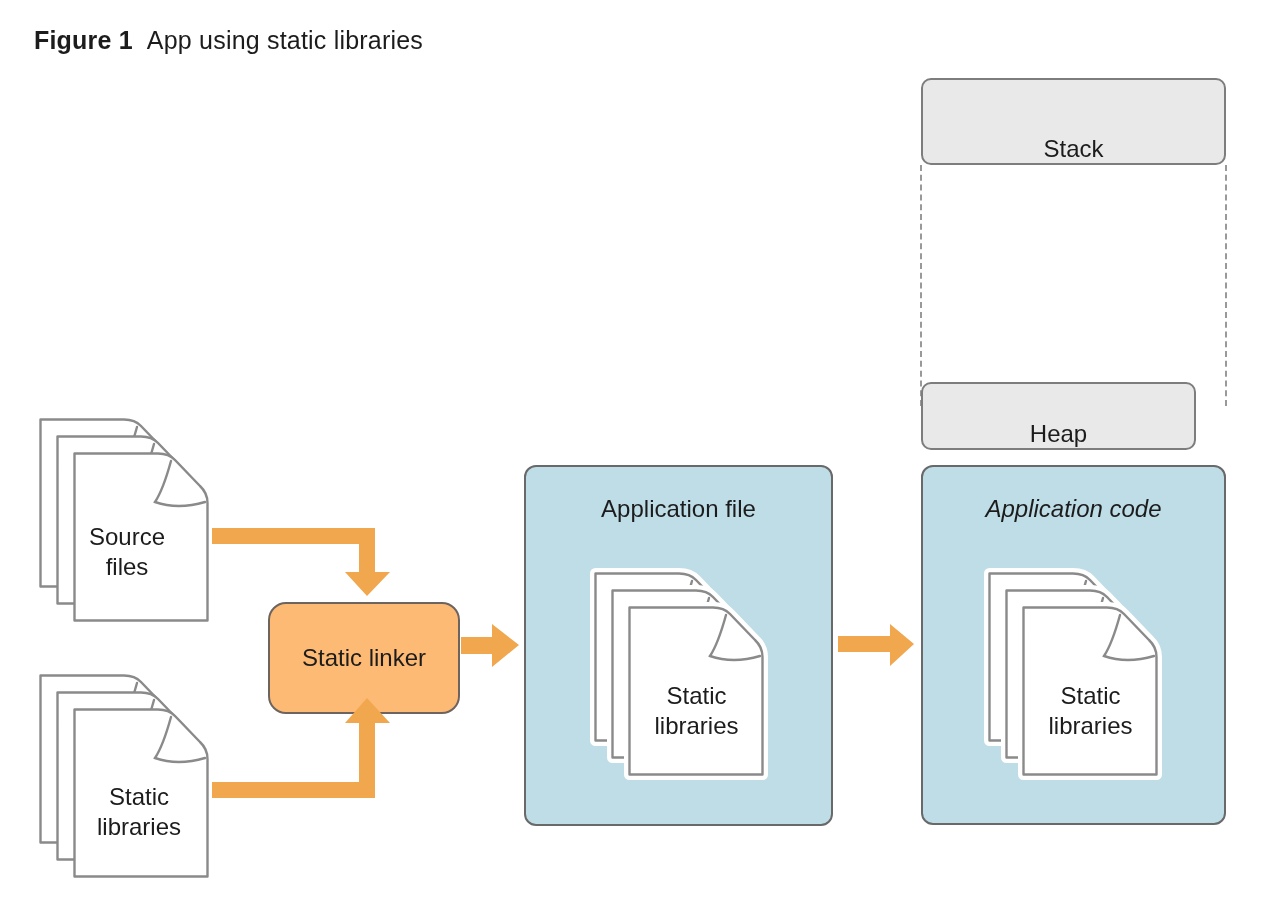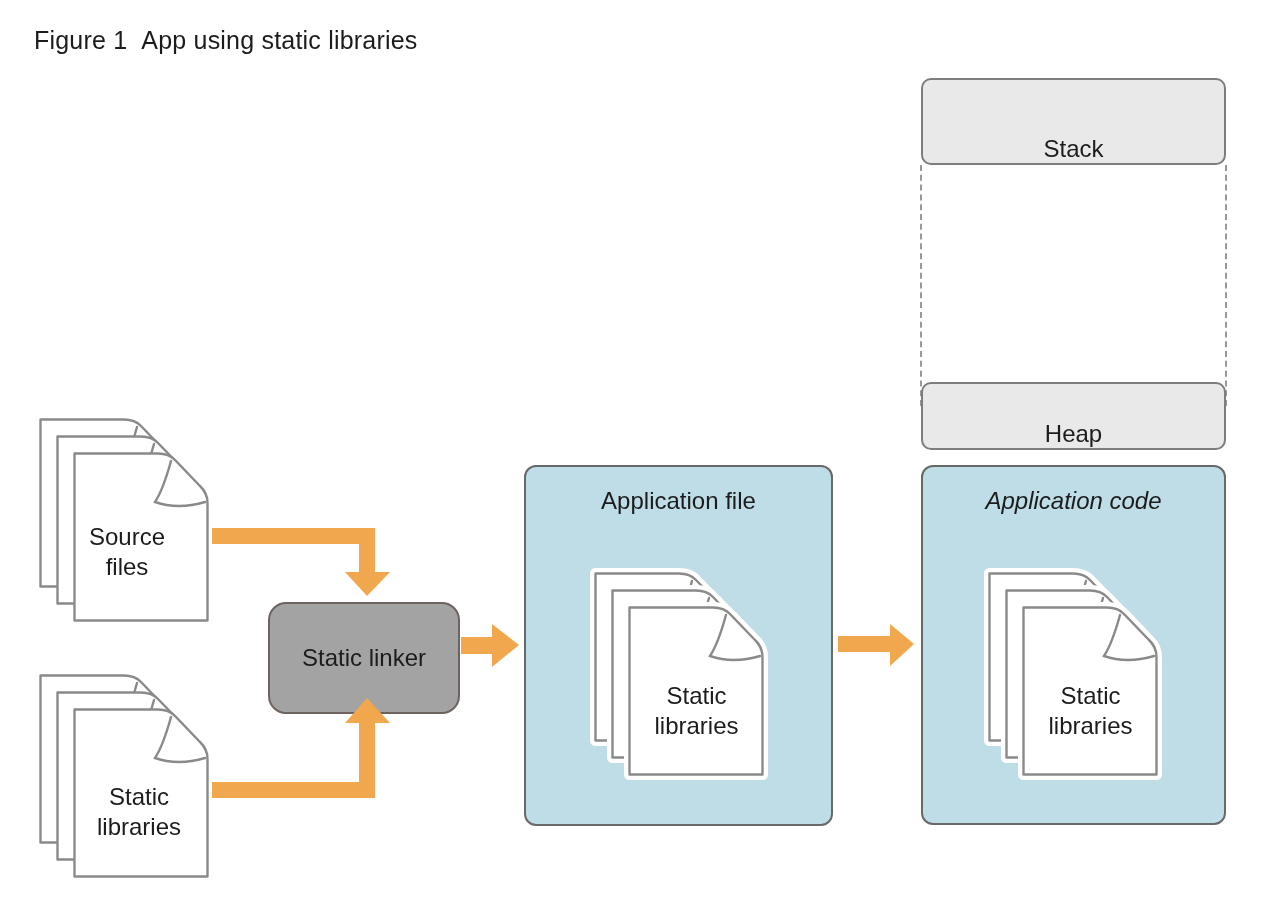--- a/index.html
+++ b/index.html
@@ -13,46 +13,46 @@
   }
   .abs{position:absolute;}
 
   
   .figure-title{
     left:34px;top:26px;
     font-size:25px;
     letter-spacing:0.2px;
     white-space:nowrap;
   }
-  .fig-label{font-weight:normal;}
+  .fig-label{font-weight:bold;}
   .fig-caption{margin-left:14px;margin-top:28px;}
 
   
   .memblock{
     box-sizing:border-box;
     border:2px solid #7d7d7d;
     background:#e9e9e9;
     border-radius:10px;
     display:flex;align-items:flex-end;justify-content:center;
     font-size:24px;
   }
   .bluebox{
     box-sizing:border-box;
     border:2px solid #696969;
     background:#bedde7;
     border-radius:12px;
     display:flex;flex-direction:column;align-items:center;
     font-size:24px;
   }
-  .bluebox .box-title{padding-top:20px;}
+  .bluebox .box-title{padding-top:20px;margin-top:8px;}
   .linker{
     left:268px;top:602px;width:192px;height:112px;
     box-sizing:border-box;
     border:2px solid #6e645f;
-    background:#a3a3a3;
+    background:#fdba74;
     border-radius:18px;
     display:flex;align-items:center;justify-content:center;
     font-size:24px;
   }
 
   
   .dash-line{
     width:0;height:241px;top:165px;
     border-left:2px dashed #999999;
   }
@@ -83,21 +83,21 @@
     <span class="fig-label">Figure 1</span><span class="fig-caption">App using static libraries</span>
   </div>
 
   <div class="abs memblock" style="left:921px;top:78px;width:305px;height:87px;">
     <span>Stack</span>
   </div>
 
   <div class="abs dash-line" style="left:920px;"></div>
   <div class="abs dash-line" style="left:1225px;"></div>
 
-  <div class="abs memblock" style="left:921px;top:382px;width:305px;height:68px;">
+  <div class="abs memblock" style="left:921px;top:382px;width:275px;height:68px;">
     <span>Heap</span>
   </div>
 
   <div class="abs bluebox" style="left:921px;top:465px;width:305px;height:360px;font-style:italic;">
     <span class="box-title">Application code</span>
   </div>
 
   <svg class="abs" style="left:984px;top:568px;" width="178" height="213" viewBox="0 0 178 213">
     <g transform="translate(4 4)">
         <use href="#page-shape" class="halo"></use>

